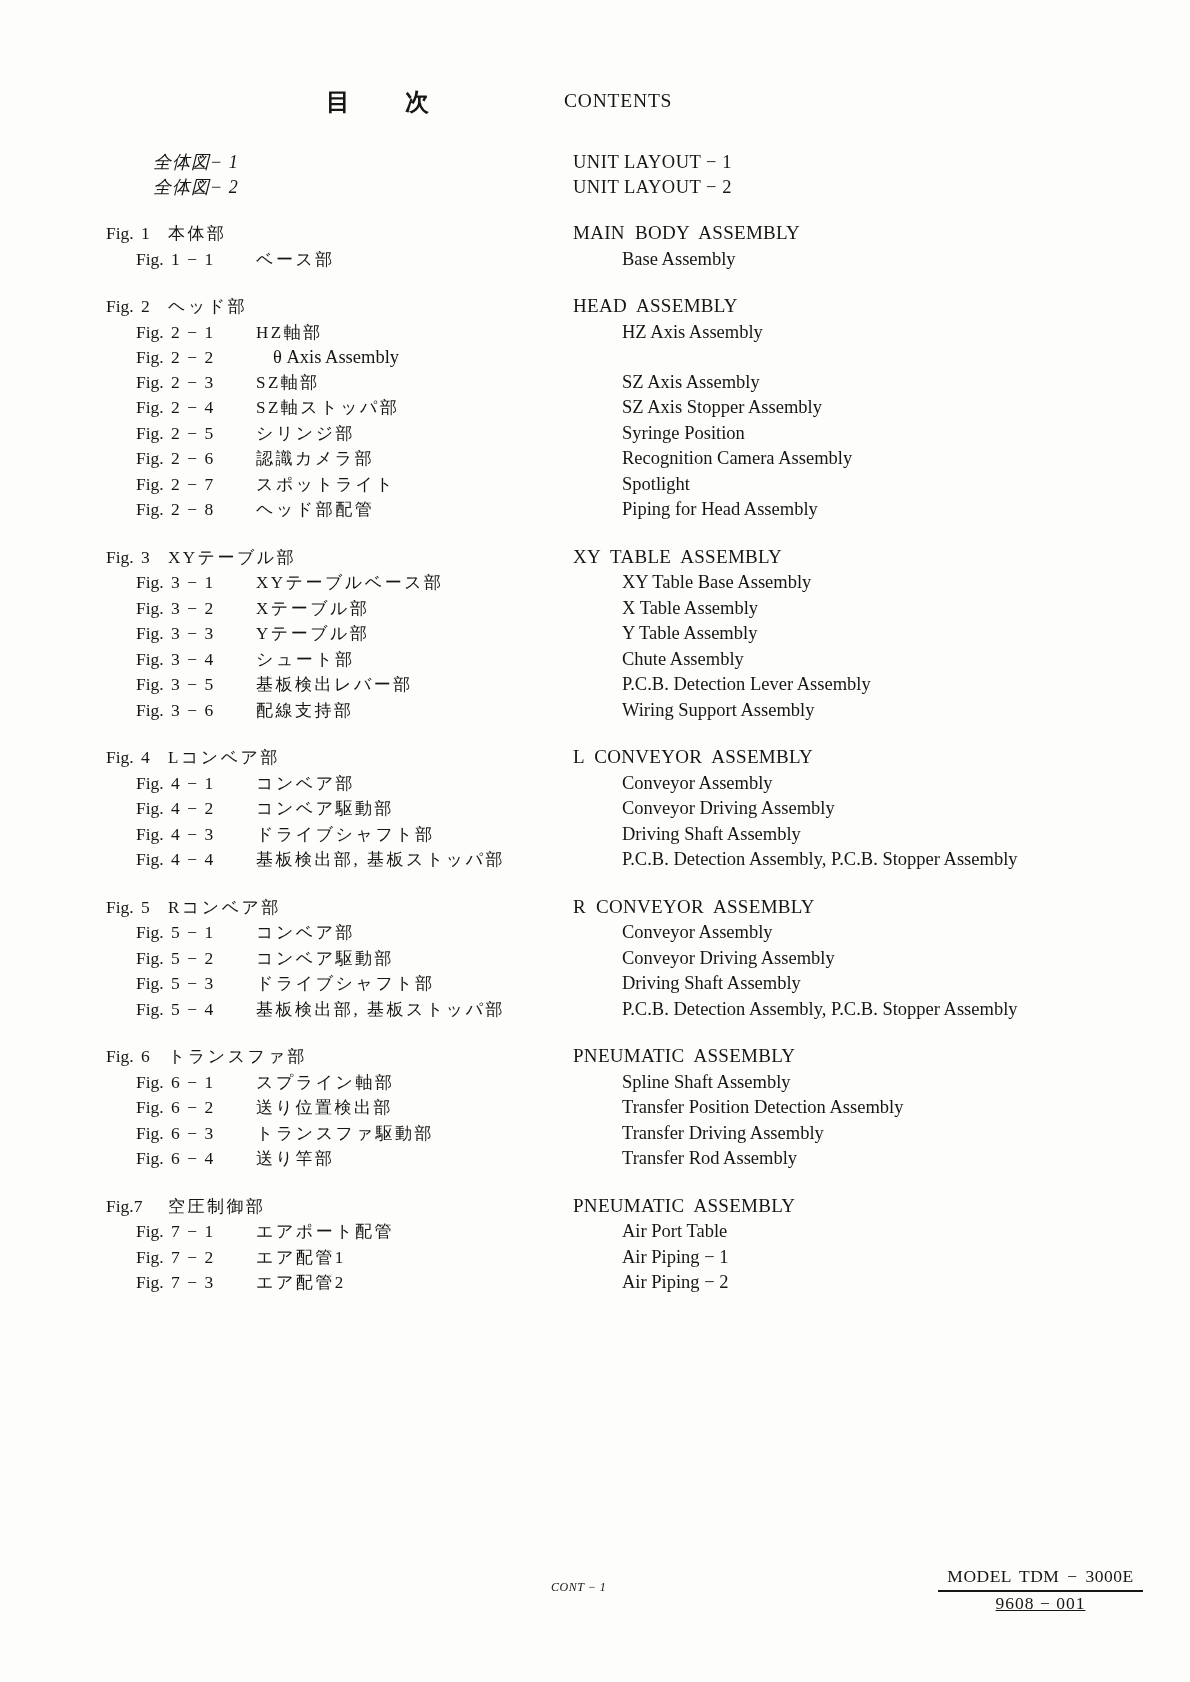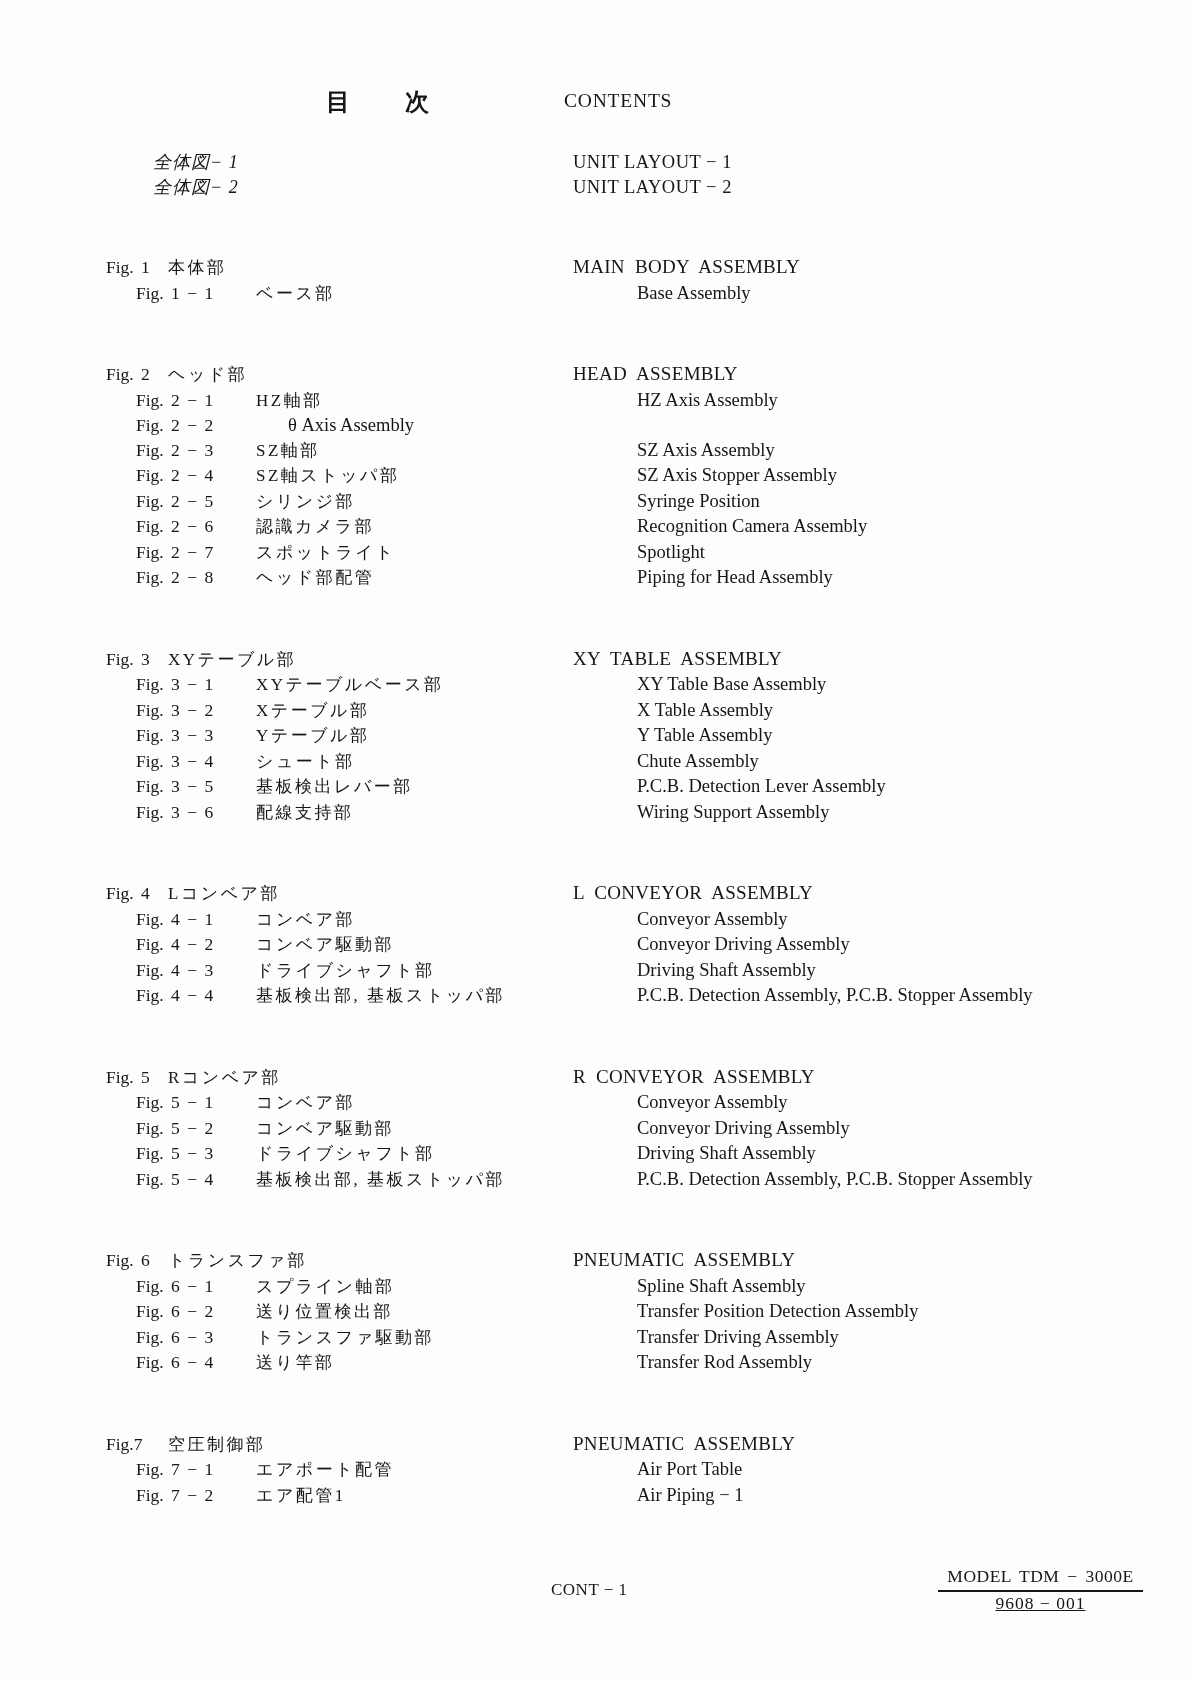--- a/index.html
+++ b/index.html
@@ -63,31 +63,31 @@
   }
   .prelim-jp { flex: 0 0 420px; font-size: 18px; letter-spacing: 1px; font-style: italic; }
   .sec-jp  { flex: 0 0 405px; }
   .item-jp { flex: 0 0 349px; }
 
   .en { font-size: 18.5px; }
   .sec-en {
     font-size: 19px;
     word-spacing: 5px;
     letter-spacing: 0.3px;
-    margin-top: 34px;
-  }
-  .item-en { margin-left: 32px; }
+  }
+  .item-en { margin-left: 17px; }
   .prelim-en { font-size: 18.5px; letter-spacing: 0.5px; }
 
   
   .footer-page {
     position: absolute;
     top: 1580px; left: 551px;
-    font-size: 17px;
+    font-size: 12px;
     letter-spacing: 0.5px;
+    font-style: italic;
   }
   .model-block {
     position: absolute;
     top: 1566px; left: 938px;
     width: 205px;
     text-align: center;
   }
   .model-line {
     display: block;
     font-size: 17.5px;
@@ -356,20 +356,26 @@
     <span class="label item-label">Fig. 7 −  1</span>
     <span class="jp item-jp">エアポート配管</span>
     <span class="en item-en">Air Port Table</span>
   </div>
             <div class="row">
     <span class="indent30"></span>
     <span class="label item-label">Fig. 7 −  2</span>
     <span class="jp item-jp">エア配管1</span>
     <span class="en item-en">Air Piping − 1</span>
   </div>
+            <div class="row">
+    <span class="indent30"></span>
+    <span class="label item-label">Fig. 7 −  3</span>
+    <span class="jp item-jp">エア配管2</span>
+    <span class="en item-en">Air Piping − 2</span>
+  </div>
           </div>
   </div>
       </div>
   </div>
 
   <div class="footer-page">CONT − 1</div>
 
   <div class="model-block">
     <span class="model-line">MODEL  TDM − 3000E</span>
     <span class="doc-number">9608 − 001</span>

